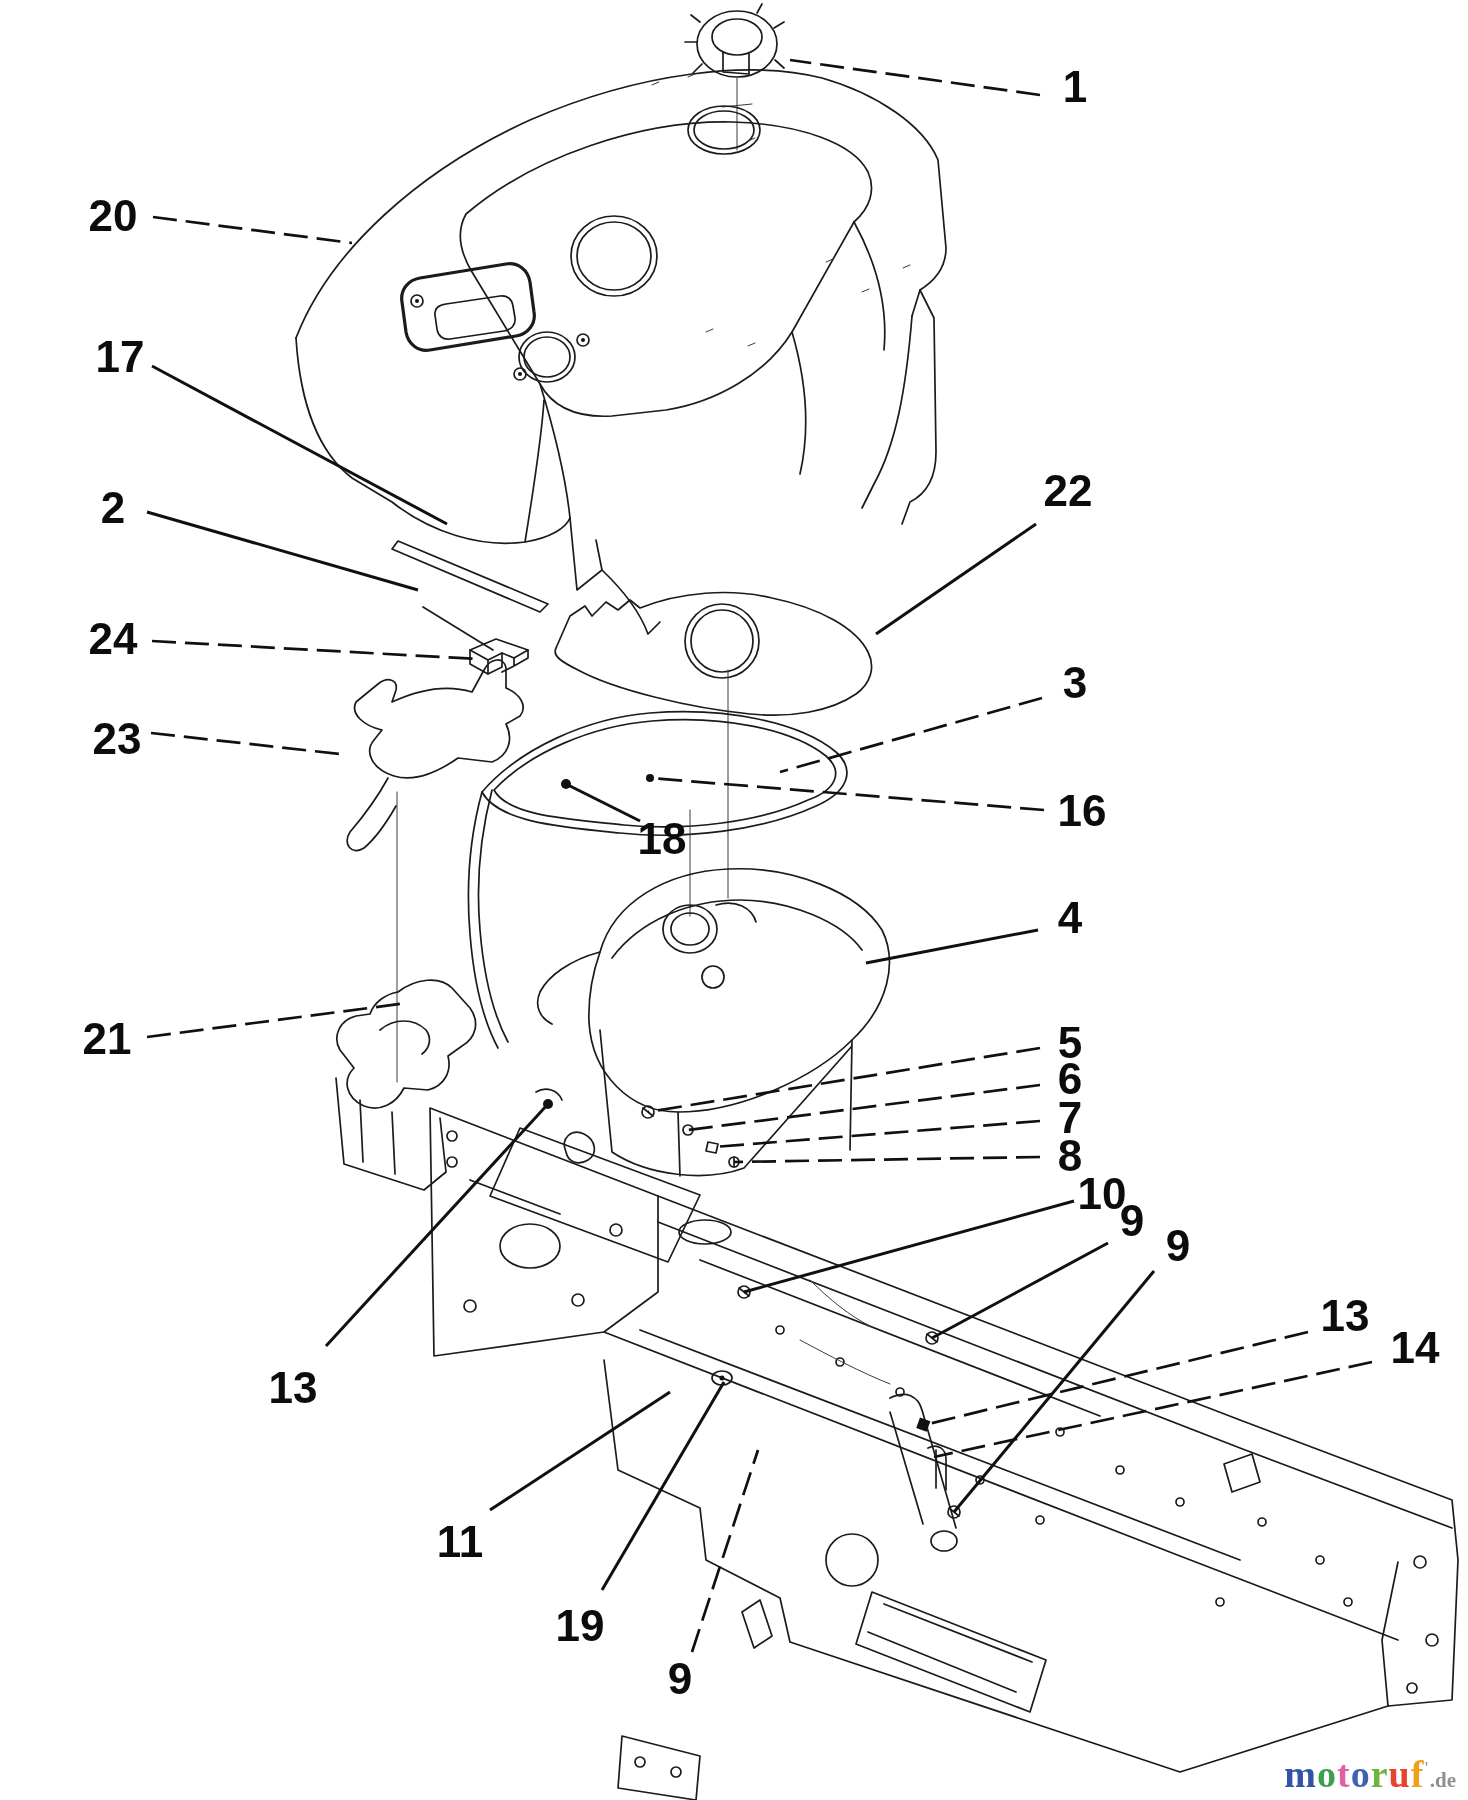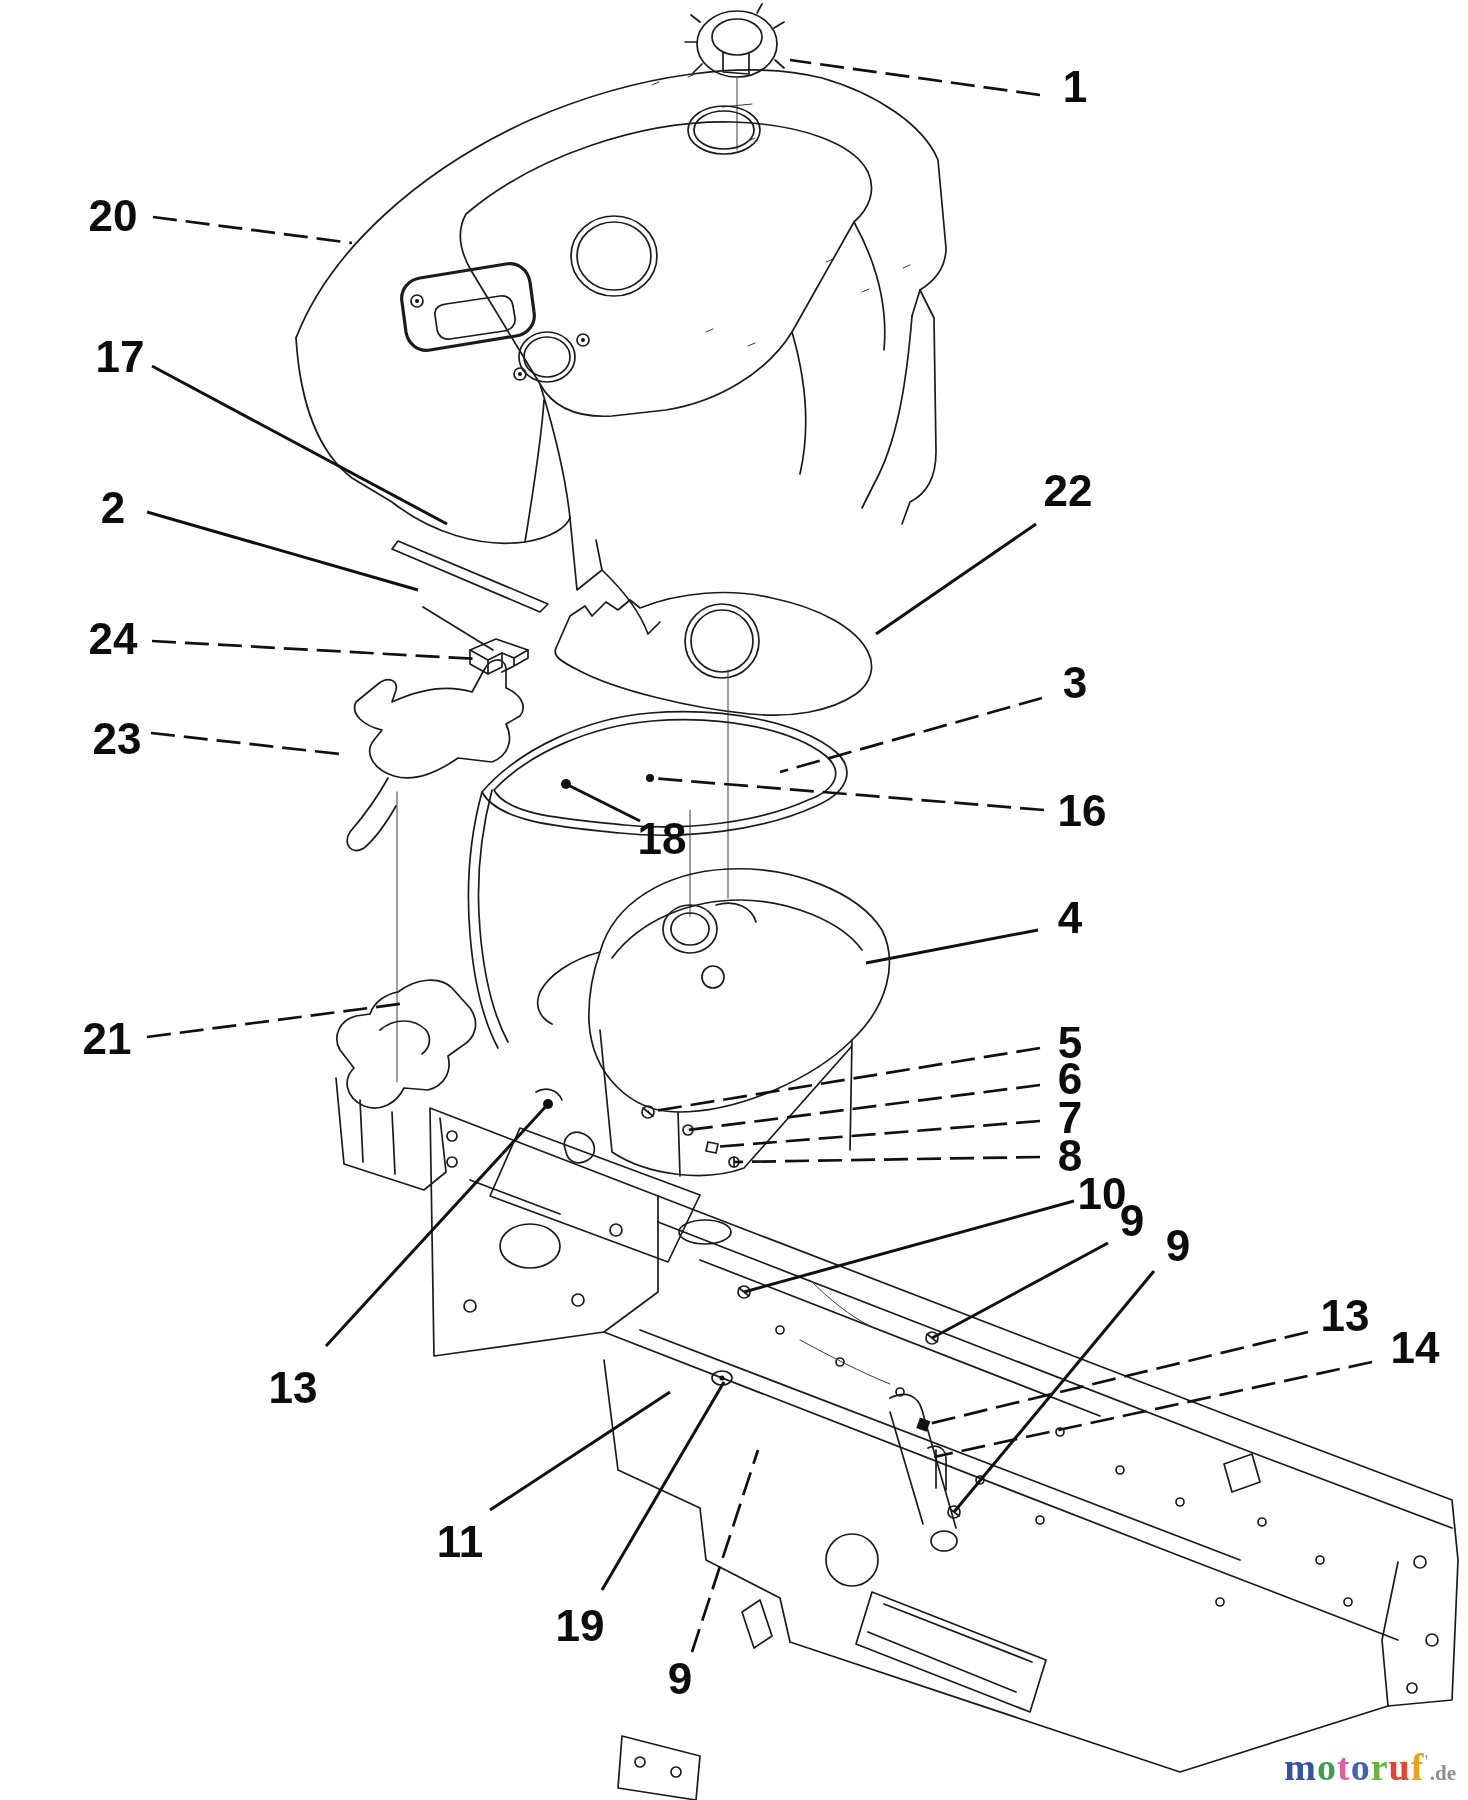--- a/index.html
+++ b/index.html
@@ -7,21 +7,21 @@
          font-family:"Liberation Sans",sans-serif;}
   svg.art{position:absolute;left:0;top:0;width:1468px;height:1800px;}
   .ln{fill:none;stroke:#1b1b1b;stroke-width:1.7;stroke-linecap:round;stroke-linejoin:round;}
   .ln.thick{stroke-width:3.2;}
   .ln.thin{stroke-width:1;stroke:#3a3a3a;}
   .dot{fill:#111;stroke:none;}
   .leader{stroke:#101010;stroke-width:3;fill:none;}
   .leader.dashed{stroke-dasharray:24 9;stroke-width:2.7;}
   .co-label{font-family:"Liberation Sans",sans-serif;font-weight:700;font-size:44px;
             fill:#0c0c0c;text-anchor:middle;dominant-baseline:central;}
-  .watermark{position:absolute;right:12px;bottom:14px;
+  .watermark{position:absolute;right:12px;bottom:7px;
              font-family:"Liberation Serif",serif;font-weight:700;font-size:38px;
              letter-spacing:1px;user-select:none;line-height:1;margin-left:7px;}
   .watermark .suffix{font-size:21px;font-weight:700;letter-spacing:0;}
   .watermark .tick{font-size:16px;vertical-align:super;}
 </style>
 </head>
 <body>
 
 <div class="stage">
 

